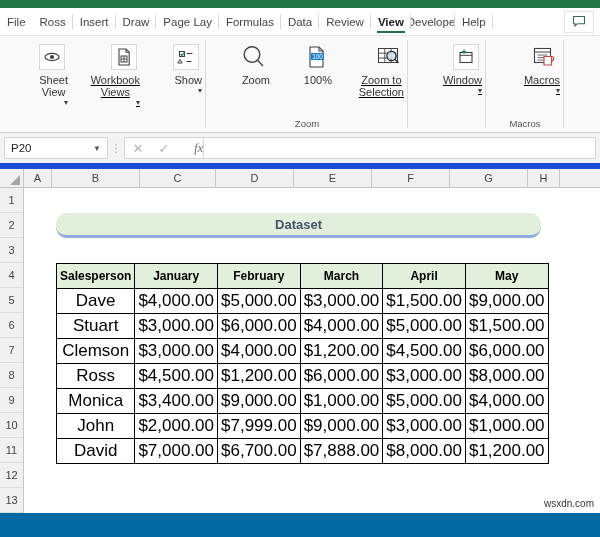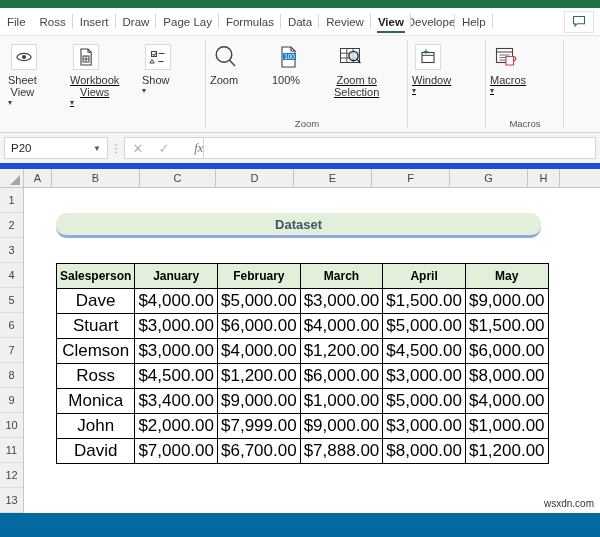--- a/index.html
+++ b/index.html
@@ -57,21 +57,21 @@
   .group-items { display: flex; flex: 1; align-items: flex-start; padding-top: 4px; }
   .group-label {
     font-size: 9.5px; color: #555; text-align: center;
     height: 16px; line-height: 16px;
   }
   .group.divided:after {
     content:""; position:absolute; right:0; top:4px; bottom:4px;
     width:1px; background:#dadada;
   }
   .btn {
-    display: flex; flex-direction: column; align-items: flex-start;
+    display: flex; flex-direction: column; align-items: flex-end;
     width: 62px; padding: 2px 1px; cursor: default;
   }
   .btn.wide { width: 72px; text-decoration: underline; }
   .btn .ico {
     width: 32px; height: 30px; display: flex;
     align-items: center; justify-content: center; margin-bottom: 2px;
   }
   .btn .lbl {
     font-size: 11px; color: #333; text-align: center; line-height: 12px;
     white-space: pre-line;

